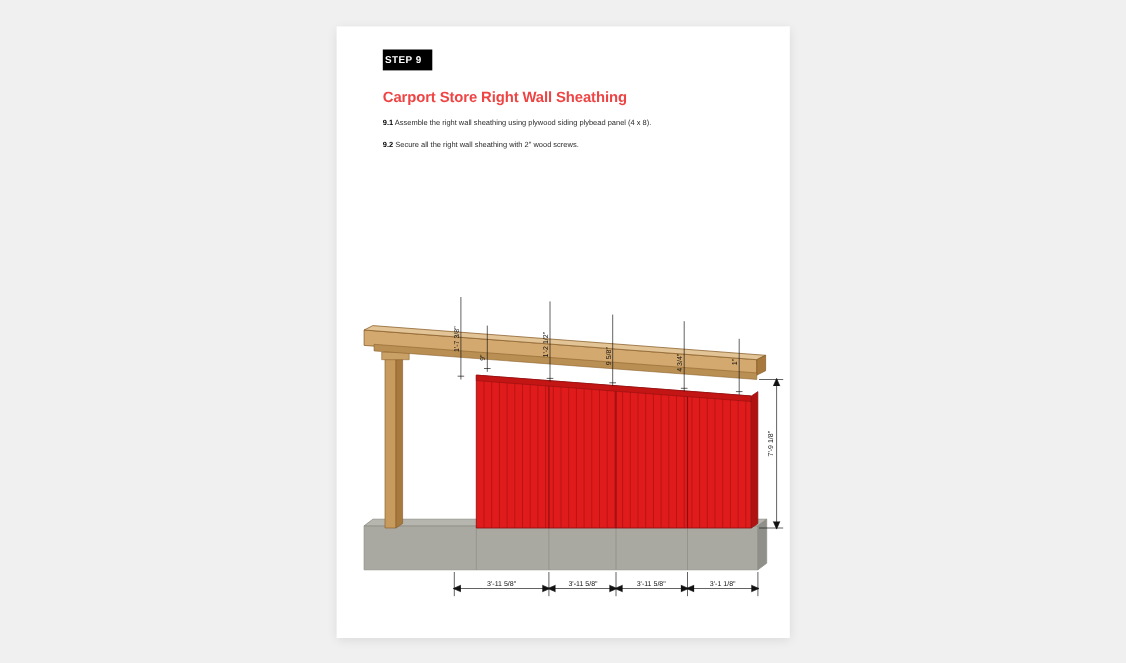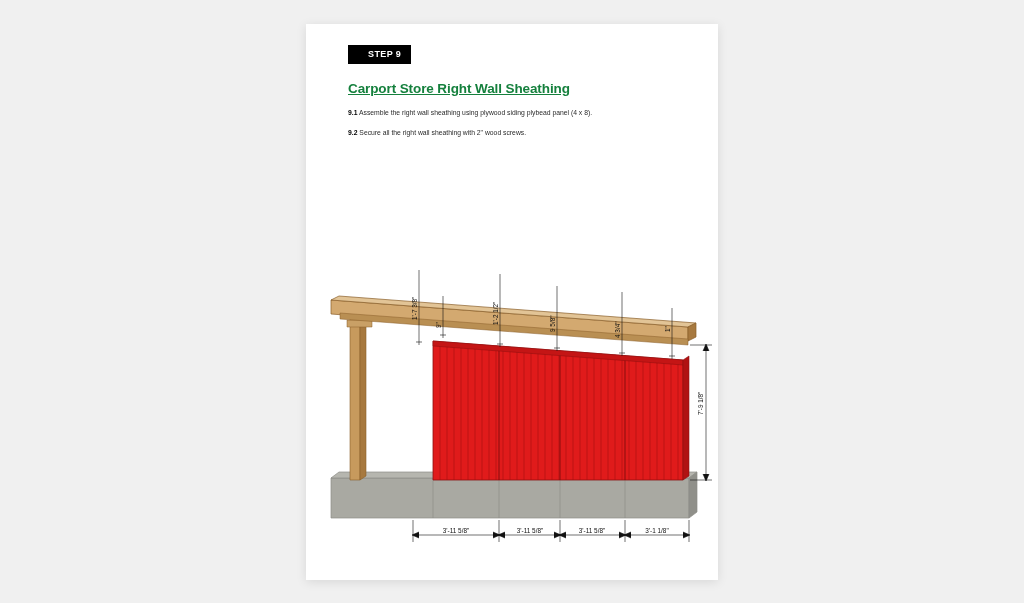--- a/index.html
+++ b/index.html
@@ -28,32 +28,31 @@
   }
   .step-badge {
     position: absolute;
     left: 42px;
     top: 21px;
     background: #000000;
     color: #ffffff;
     font-size: 9px;
     font-weight: bold;
     letter-spacing: 0.4px;
-    padding: 5px 10px 5px 20px;
+    padding: 5px 10px 5px 2px;
     line-height: 1;
   }
   .title {
     position: absolute;
     left: 42px;
     top: 57px;
     font-size: 13.5px;
     font-weight: bold;
-    color: #15803d;
+    color: #ef4444;
     letter-spacing: -0.1px;
-    text-decoration: underline;
   }
   .instruction {
     position: absolute;
     left: 42px;
     font-size: 6.8px;
     color: #2b2b2b;
     line-height: 1.3;
   }
   .instruction .num {
     font-weight: bold;

